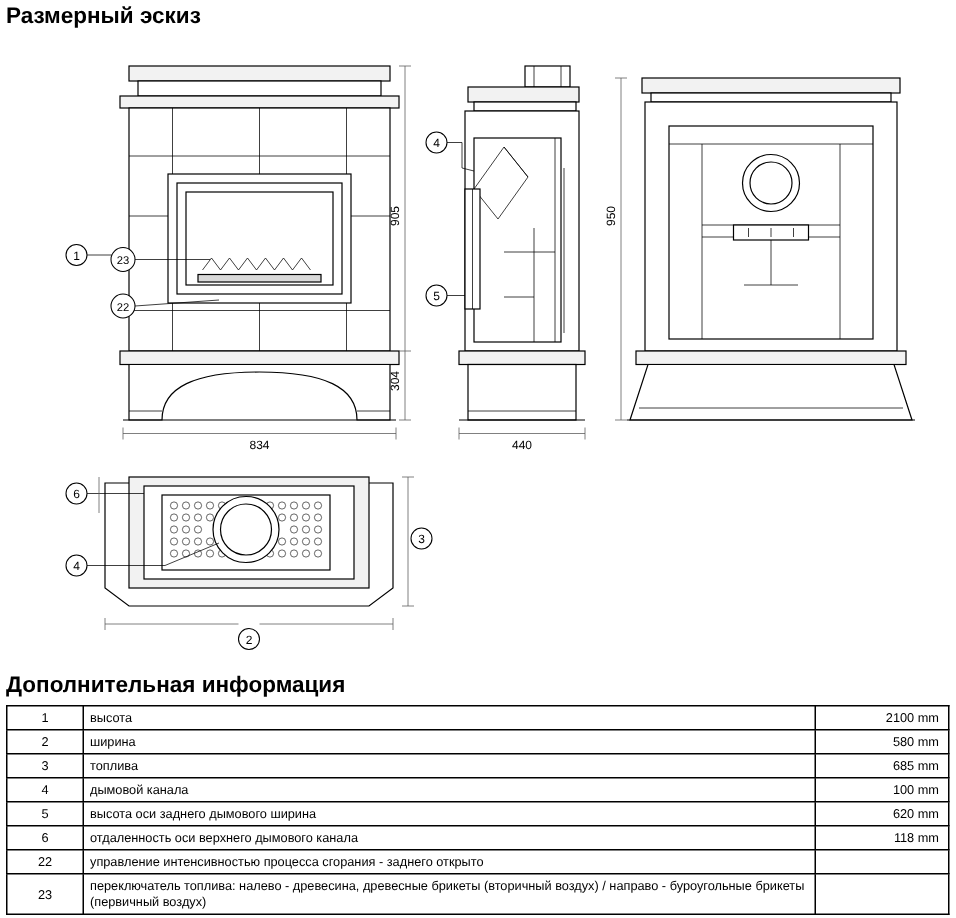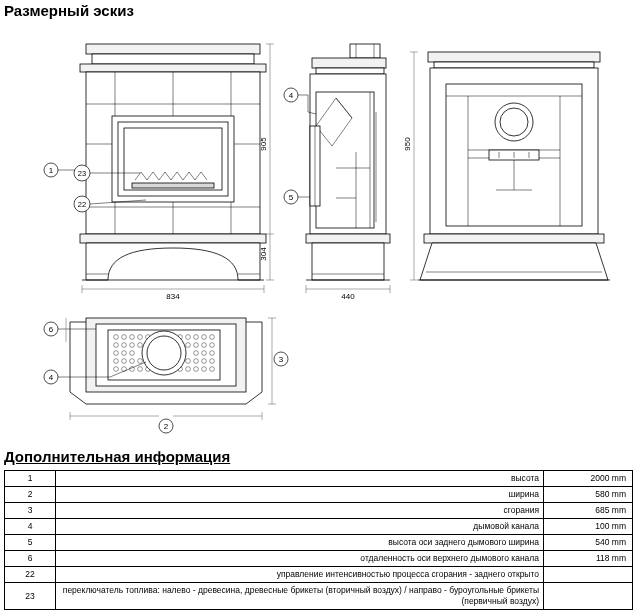--- a/index.html
+++ b/index.html
@@ -29,21 +29,20 @@
   }
   #title-dimensional {
     position: absolute;
     left: 4px;
     top: 2px;
   }
   #title-additional {
     position: absolute;
     left: 4px;
     top: 448px;
-    text-decoration: underline;
   }
   .drawing-area {
     position: absolute;
     left: 0;
     top: 22px;
     width: 637px;
     height: 420px;
   }
   svg.dwg {
     display: block;
@@ -60,21 +59,21 @@
     border: 1px solid #000;
     padding: 2px 4px;
     vertical-align: middle;
     line-height: 11px;
   }
   .tbl td.num {
     width: 42px;
     text-align: center;
   }
   .tbl td.desc {
-    text-align: right;
+    text-align: left;
   }
   .tbl td.val {
     width: 78px;
     text-align: right;
     padding-right: 6px;
   }
   .lbl {
     font-size: 8px;
     fill: #000;
     font-family: "Liberation Sans", sans-serif;
@@ -366,41 +365,41 @@
     </svg>
   </div>
 
   <h2 class="section-title" id="title-additional">Дополнительная информация</h2>
 
   <table class="tbl">
     <tbody>
       <tr>
         <td class="num">1</td>
         <td class="desc">высота</td>
-        <td class="val">2000 mm</td>
+        <td class="val">2100 mm</td>
       </tr>
       <tr>
         <td class="num">2</td>
         <td class="desc">ширина</td>
         <td class="val">580 mm</td>
       </tr>
       <tr>
         <td class="num">3</td>
-        <td class="desc">сгорания</td>
+        <td class="desc">топлива</td>
         <td class="val">685 mm</td>
       </tr>
       <tr>
         <td class="num">4</td>
         <td class="desc">дымовой канала</td>
         <td class="val">100 mm</td>
       </tr>
       <tr>
         <td class="num">5</td>
         <td class="desc">высота оси заднего дымового ширина</td>
-        <td class="val">540 mm</td>
+        <td class="val">620 mm</td>
       </tr>
       <tr>
         <td class="num">6</td>
         <td class="desc">отдаленность оси верхнего дымового канала</td>
         <td class="val">118 mm</td>
       </tr>
       <tr>
         <td class="num">22</td>
         <td class="desc">управление интенсивностью процесса сгорания - заднего открыто</td>
         <td class="val"></td>

